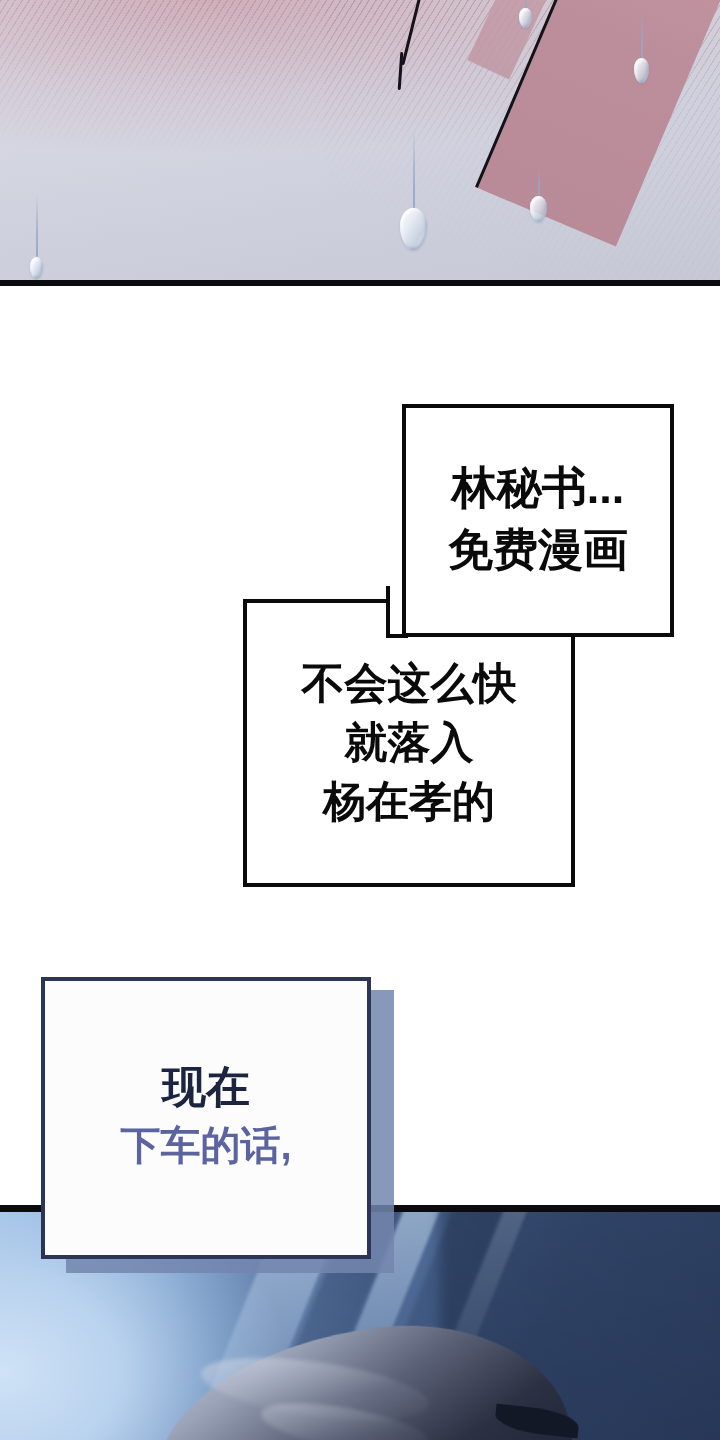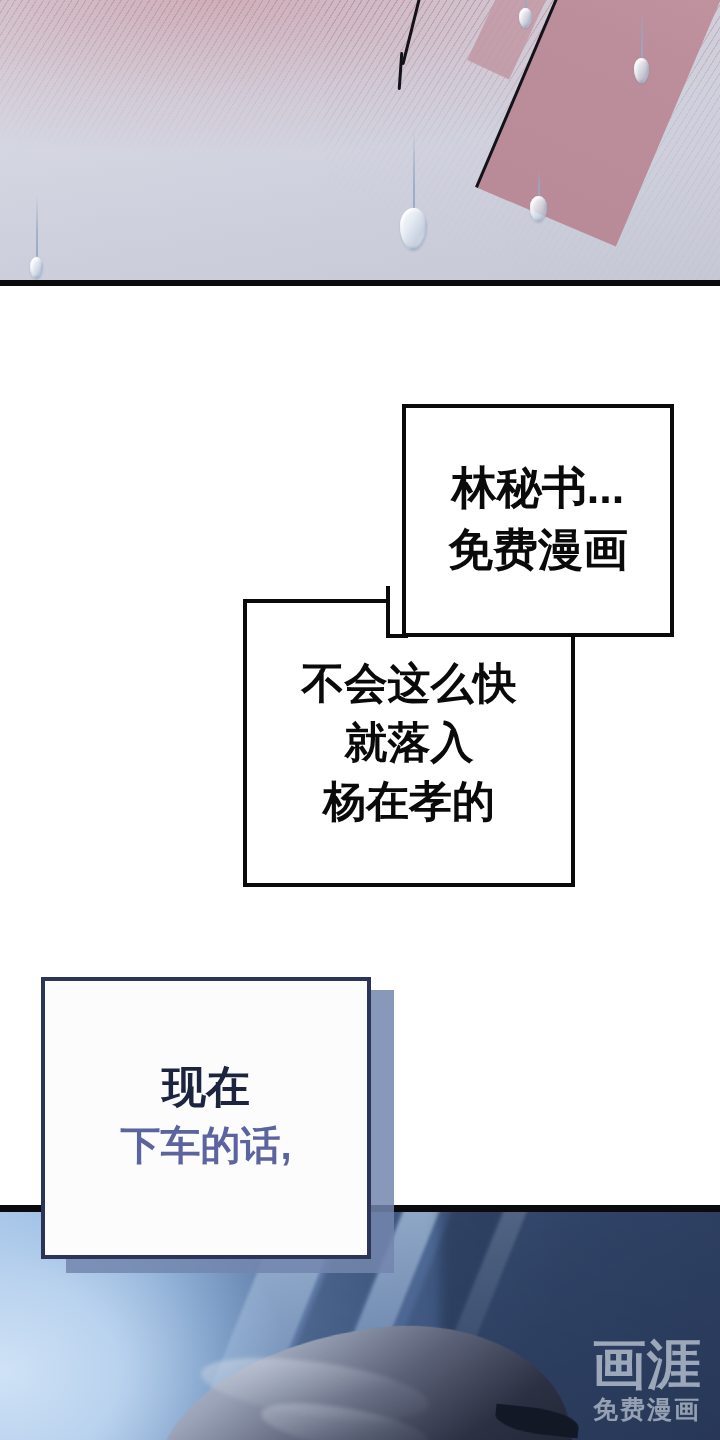--- a/index.html
+++ b/index.html
@@ -397,19 +397,15 @@
     <div class="ray-dark" style="left:368px; top:-40px; width:48px; height:300px; transform:rotate(22deg);"></div>
     <div class="ray-dark" style="left:470px; top:-40px; width:46px; height:300px; transform:rotate(22deg); opacity:0.8;"></div>
 
     <div class="shade-right"></div>
 
     <div class="hair"></div>
     <div class="hair-strand" style="left:200px; top:150px; width:230px; height:54px; transform:rotate(8deg);"></div>
     <div class="hair-strand" style="left:260px; top:196px; width:170px; height:40px; transform:rotate(10deg); opacity:0.7;"></div>
     <div class="hair-tip"></div>
 
-    <div class="watermark">
-      <div class="wm-main">画涯</div>
-      <div class="wm-sub">免费漫画</div>
-    </div>
   </div>
 
 </div>
 
 </body></html>

